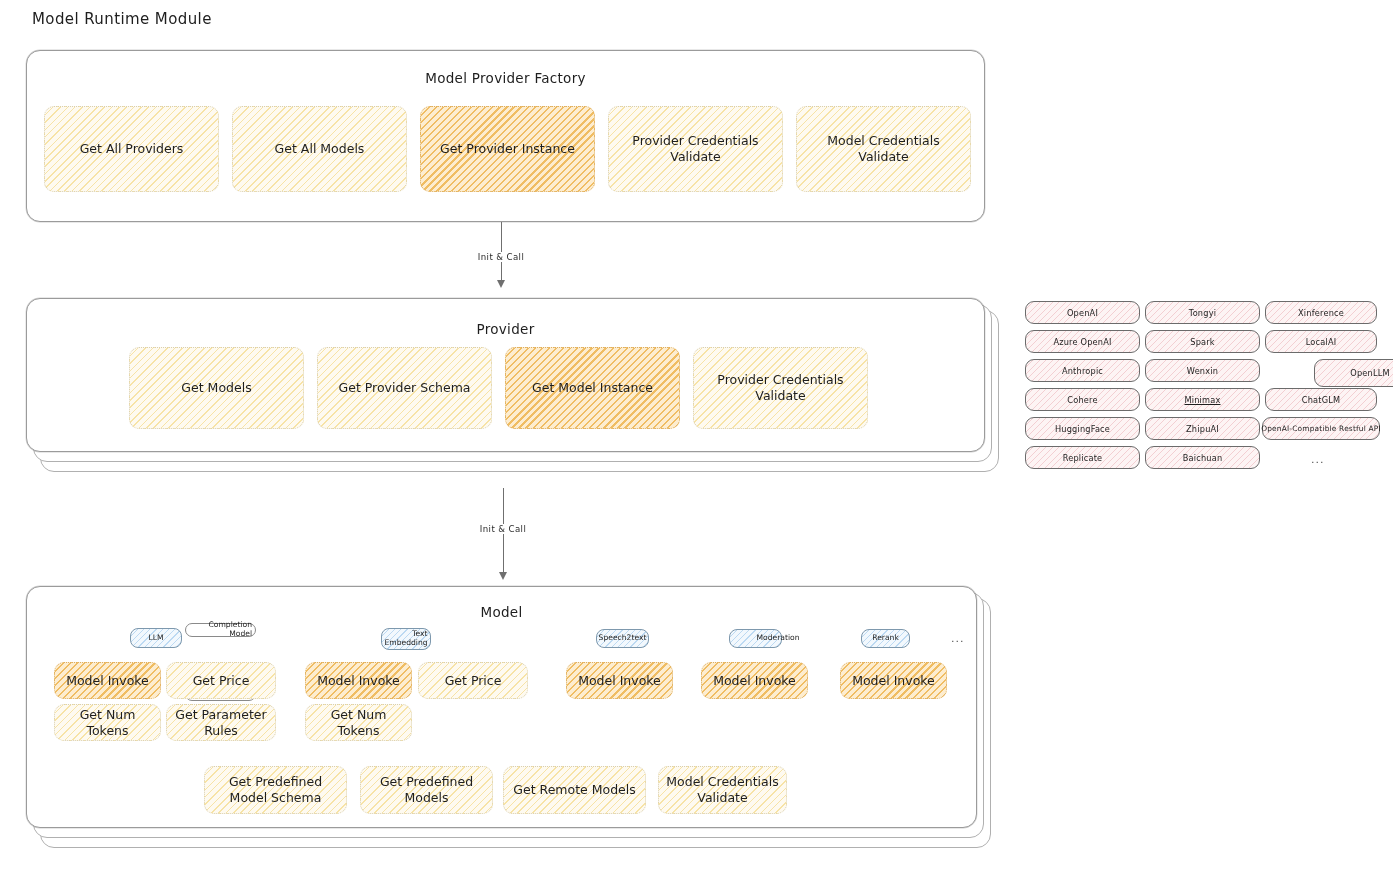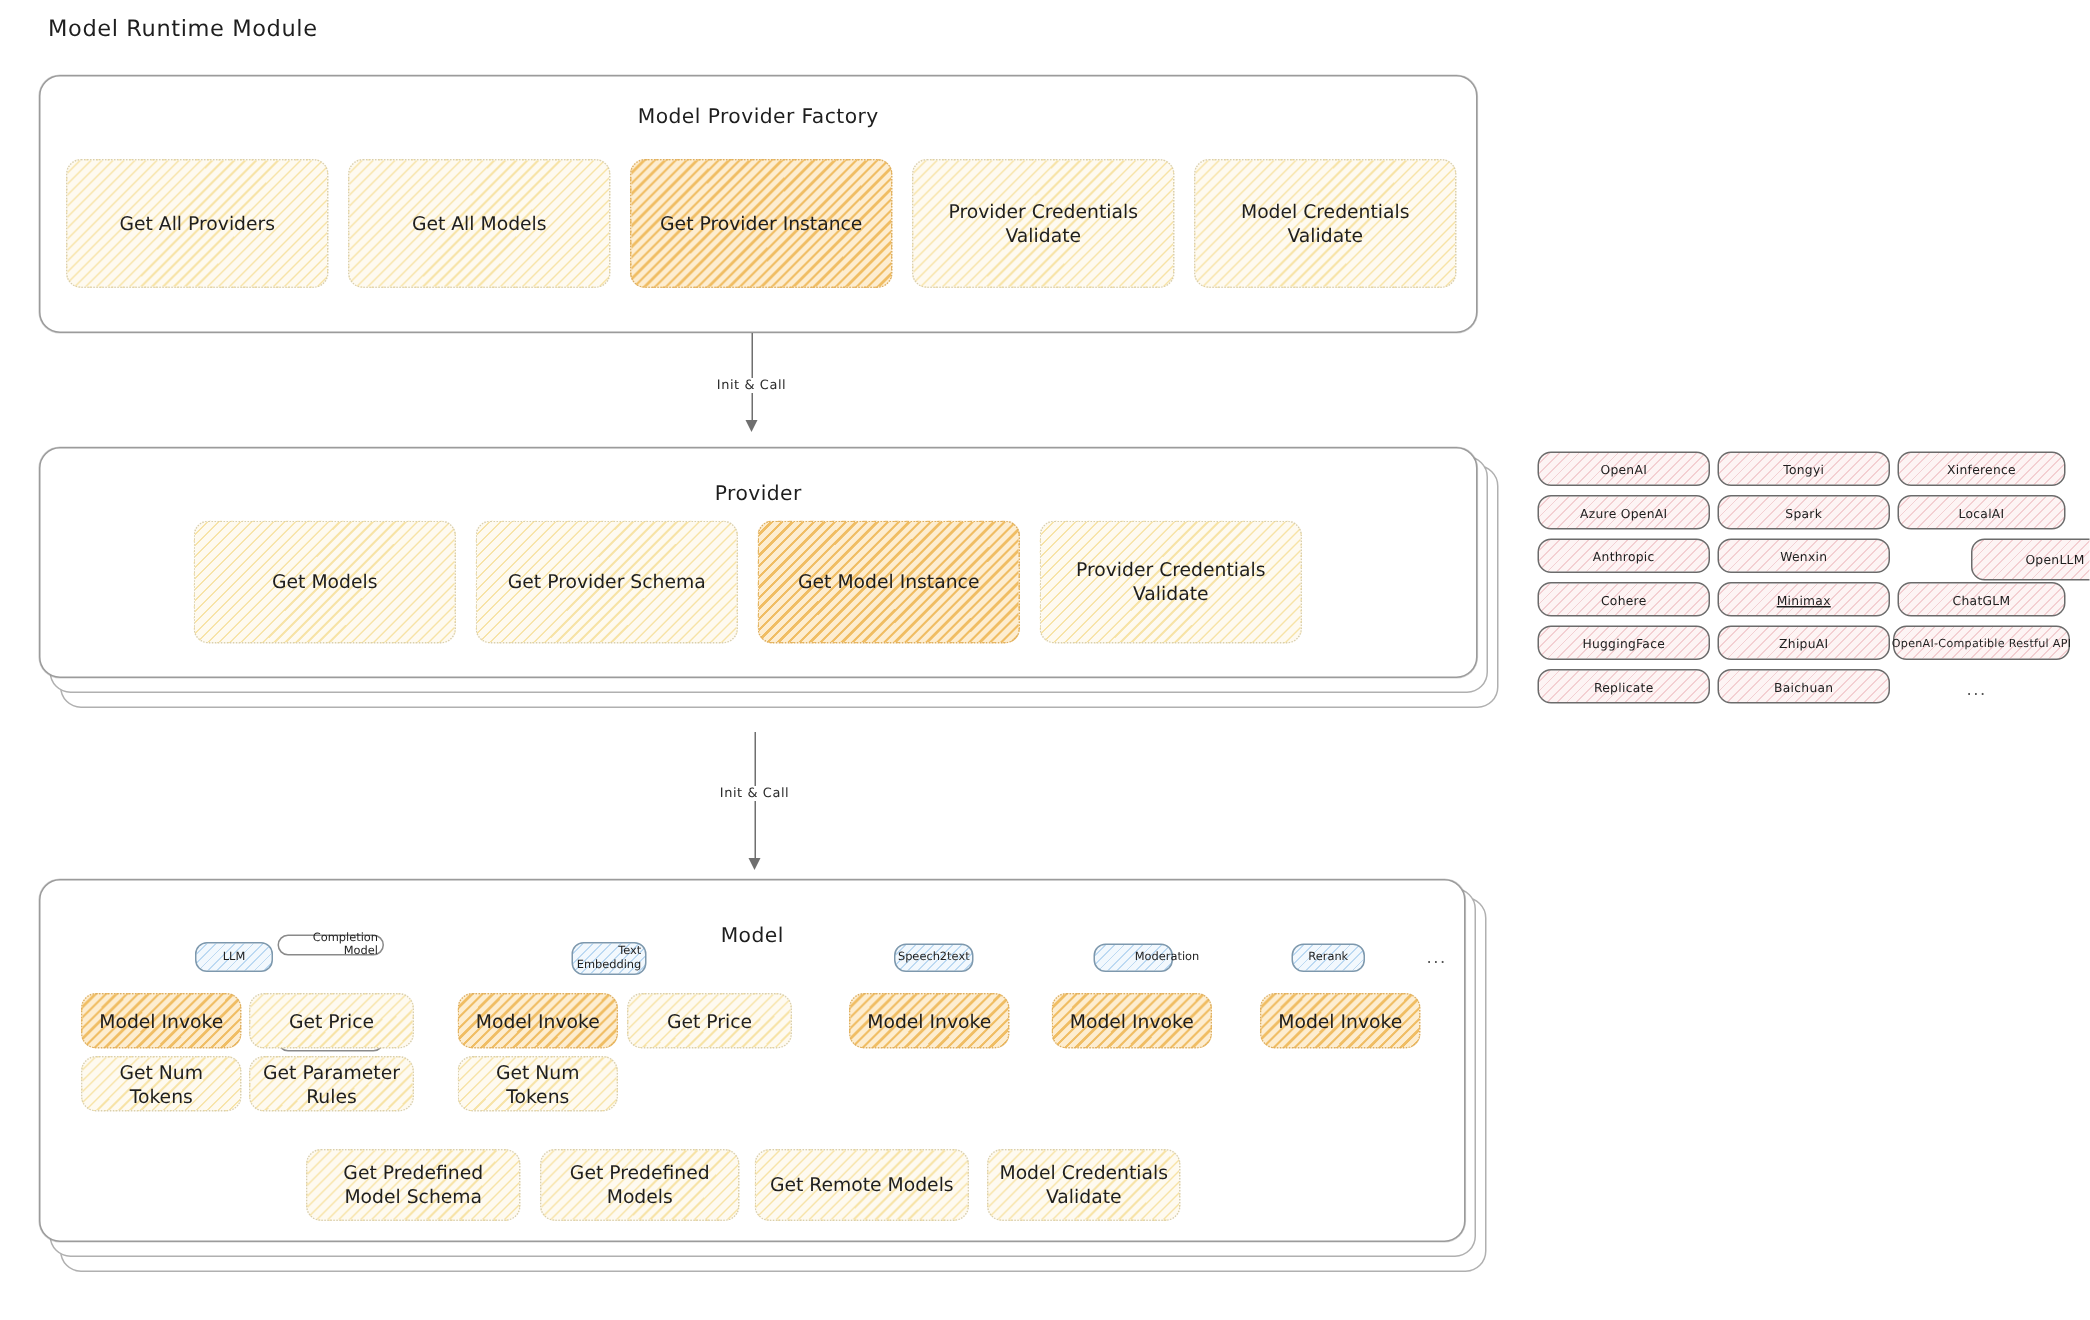--- a/index.html
+++ b/index.html
@@ -190,21 +190,21 @@
   <div class="chip" style="left:1262px;top:417px;width:118px;height:23px;font-size:7.4px;">OpenAI-Compatible Restful API</div>
   <div class="ellipsis" style="left:1311px;top:453px;">...</div>
 
   <div class="arrow-line" style="left:503px;top:488px;height:88px;"></div>
   <div class="arrow-head" style="left:499px;top:572px;"></div>
   <div class="arrow-label" style="left:503px;top:524px;">Init &amp; Call</div>
 
   <div class="panel-ghost" style="left:40px;top:598px;width:951px;height:250px;"></div>
   <div class="panel-ghost" style="left:33px;top:592px;width:951px;height:246px;"></div>
   <div class="panel" style="left:26px;top:586px;width:951px;height:242px;"></div>
-  <div class="panel-title" style="left:26px;top:604px;width:951px;margin-top:12px;">Model</div>
+  <div class="panel-title" style="left:26px;top:604px;width:951px;">Model</div>
 
   <div class="badge blue" style="left:130px;top:628px;width:52px;height:20px;">LLM</div>
   <div class="badge plain" style="left:185px;top:623px;width:71px;height:14px;">Completion Model</div>
   <div class="badge plain" style="left:185px;top:639px;width:71px;height:14px;margin-top:48px;">Chat Model</div>
 
   <div class="box strong" style="left:54px;top:662px;width:107px;height:37px;">Model Invoke</div>
   <div class="box light" style="left:166px;top:662px;width:110px;height:37px;">Get Price</div>
   <div class="box light" style="left:54px;top:704px;width:107px;height:37px;">Get Num Tokens</div>
   <div class="box light" style="left:166px;top:704px;width:110px;height:37px;">Get Parameter Rules</div>
 

